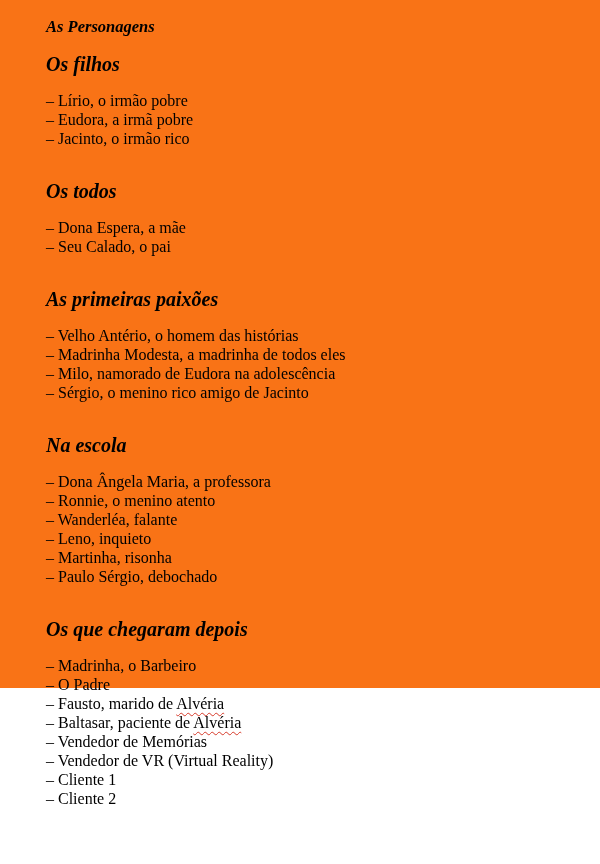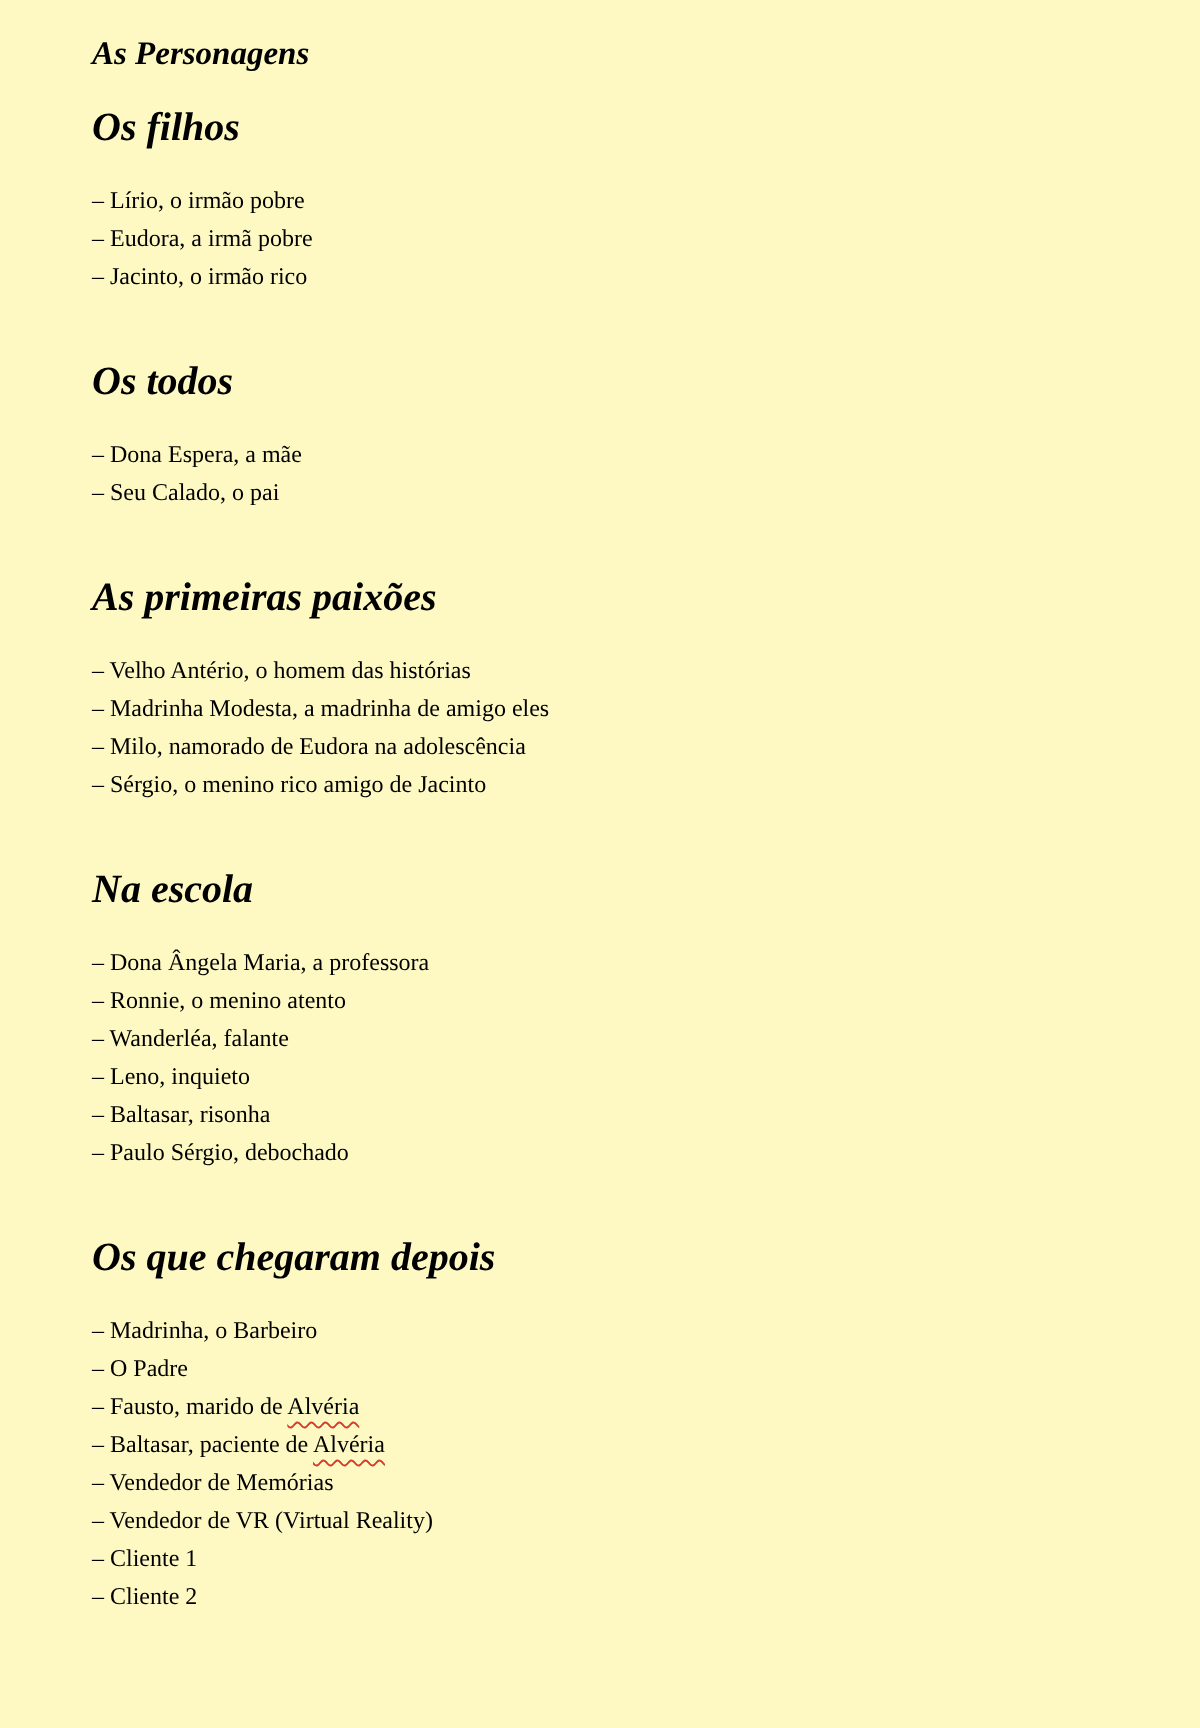--- a/index.html
+++ b/index.html
@@ -10,43 +10,43 @@
   body {
     width: 600px;
     height: 864px;
     overflow: hidden;
     font-family: "Liberation Serif", "DejaVu Serif", serif;
     color: #000000;
   }
   .page {
     box-sizing: border-box;
     width: 600px;
-    height: 864px;
+    height: 688px;
     padding: 17px 30px 0 46px;
-    background: #fef9c3;
+    background: #f97316;
   }
   .doc-title {
     font-size: 16.5px;
     line-height: 19px;
     font-weight: bold;
     font-style: italic;
     margin: 0;
   }
   .section { margin-top: 34px; }
   .section.first { margin-top: 19px; }
   .section-heading {
     font-size: 20px;
     line-height: 19px;
     font-weight: bold;
     font-style: italic;
     margin: 0 0 17px 0;
   }
   .char-list { margin: 0; padding: 0; list-style: none; }
   .char-line {
-    font-size: 12px;
+    font-size: 16px;
     line-height: 19px;
     white-space: pre;
   }
   .misspelled {
     text-decoration-line: underline;
     text-decoration-style: wavy;
     text-decoration-color: #d63a2a;
     text-decoration-thickness: 1px;
     text-underline-offset: 3px;
   }
@@ -69,33 +69,33 @@
         <h2 class="section-heading">Os todos</h2>
         <div class="char-list">
           <div class="char-line">– Dona Espera, a mãe</div>
           <div class="char-line">– Seu Calado, o pai</div>
         </div>
       </div>
       <div class="section">
         <h2 class="section-heading">As primeiras paixões</h2>
         <div class="char-list">
           <div class="char-line">– Velho Antério, o homem das histórias</div>
-          <div class="char-line">– Madrinha Modesta, a madrinha de amigo eles</div>
+          <div class="char-line">– Madrinha Modesta, a madrinha de todos eles</div>
           <div class="char-line">– Milo, namorado de Eudora na adolescência</div>
           <div class="char-line">– Sérgio, o menino rico amigo de Jacinto</div>
         </div>
       </div>
       <div class="section">
         <h2 class="section-heading">Na escola</h2>
         <div class="char-list">
           <div class="char-line">– Dona Ângela Maria, a professora</div>
           <div class="char-line">– Ronnie, o menino atento</div>
           <div class="char-line">– Wanderléa, falante</div>
           <div class="char-line">– Leno, inquieto</div>
-          <div class="char-line">– Baltasar, risonha</div>
+          <div class="char-line">– Martinha, risonha</div>
           <div class="char-line">– Paulo Sérgio, debochado</div>
         </div>
       </div>
       <div class="section">
         <h2 class="section-heading">Os que chegaram depois</h2>
         <div class="char-list">
           <div class="char-line">– Madrinha, o Barbeiro</div>
           <div class="char-line">– O Padre</div>
           <div class="char-line">– Fausto, marido de <span class="misspelled">Alvéria</span></div>
           <div class="char-line">– Baltasar, paciente de <span class="misspelled">Alvéria</span></div>

